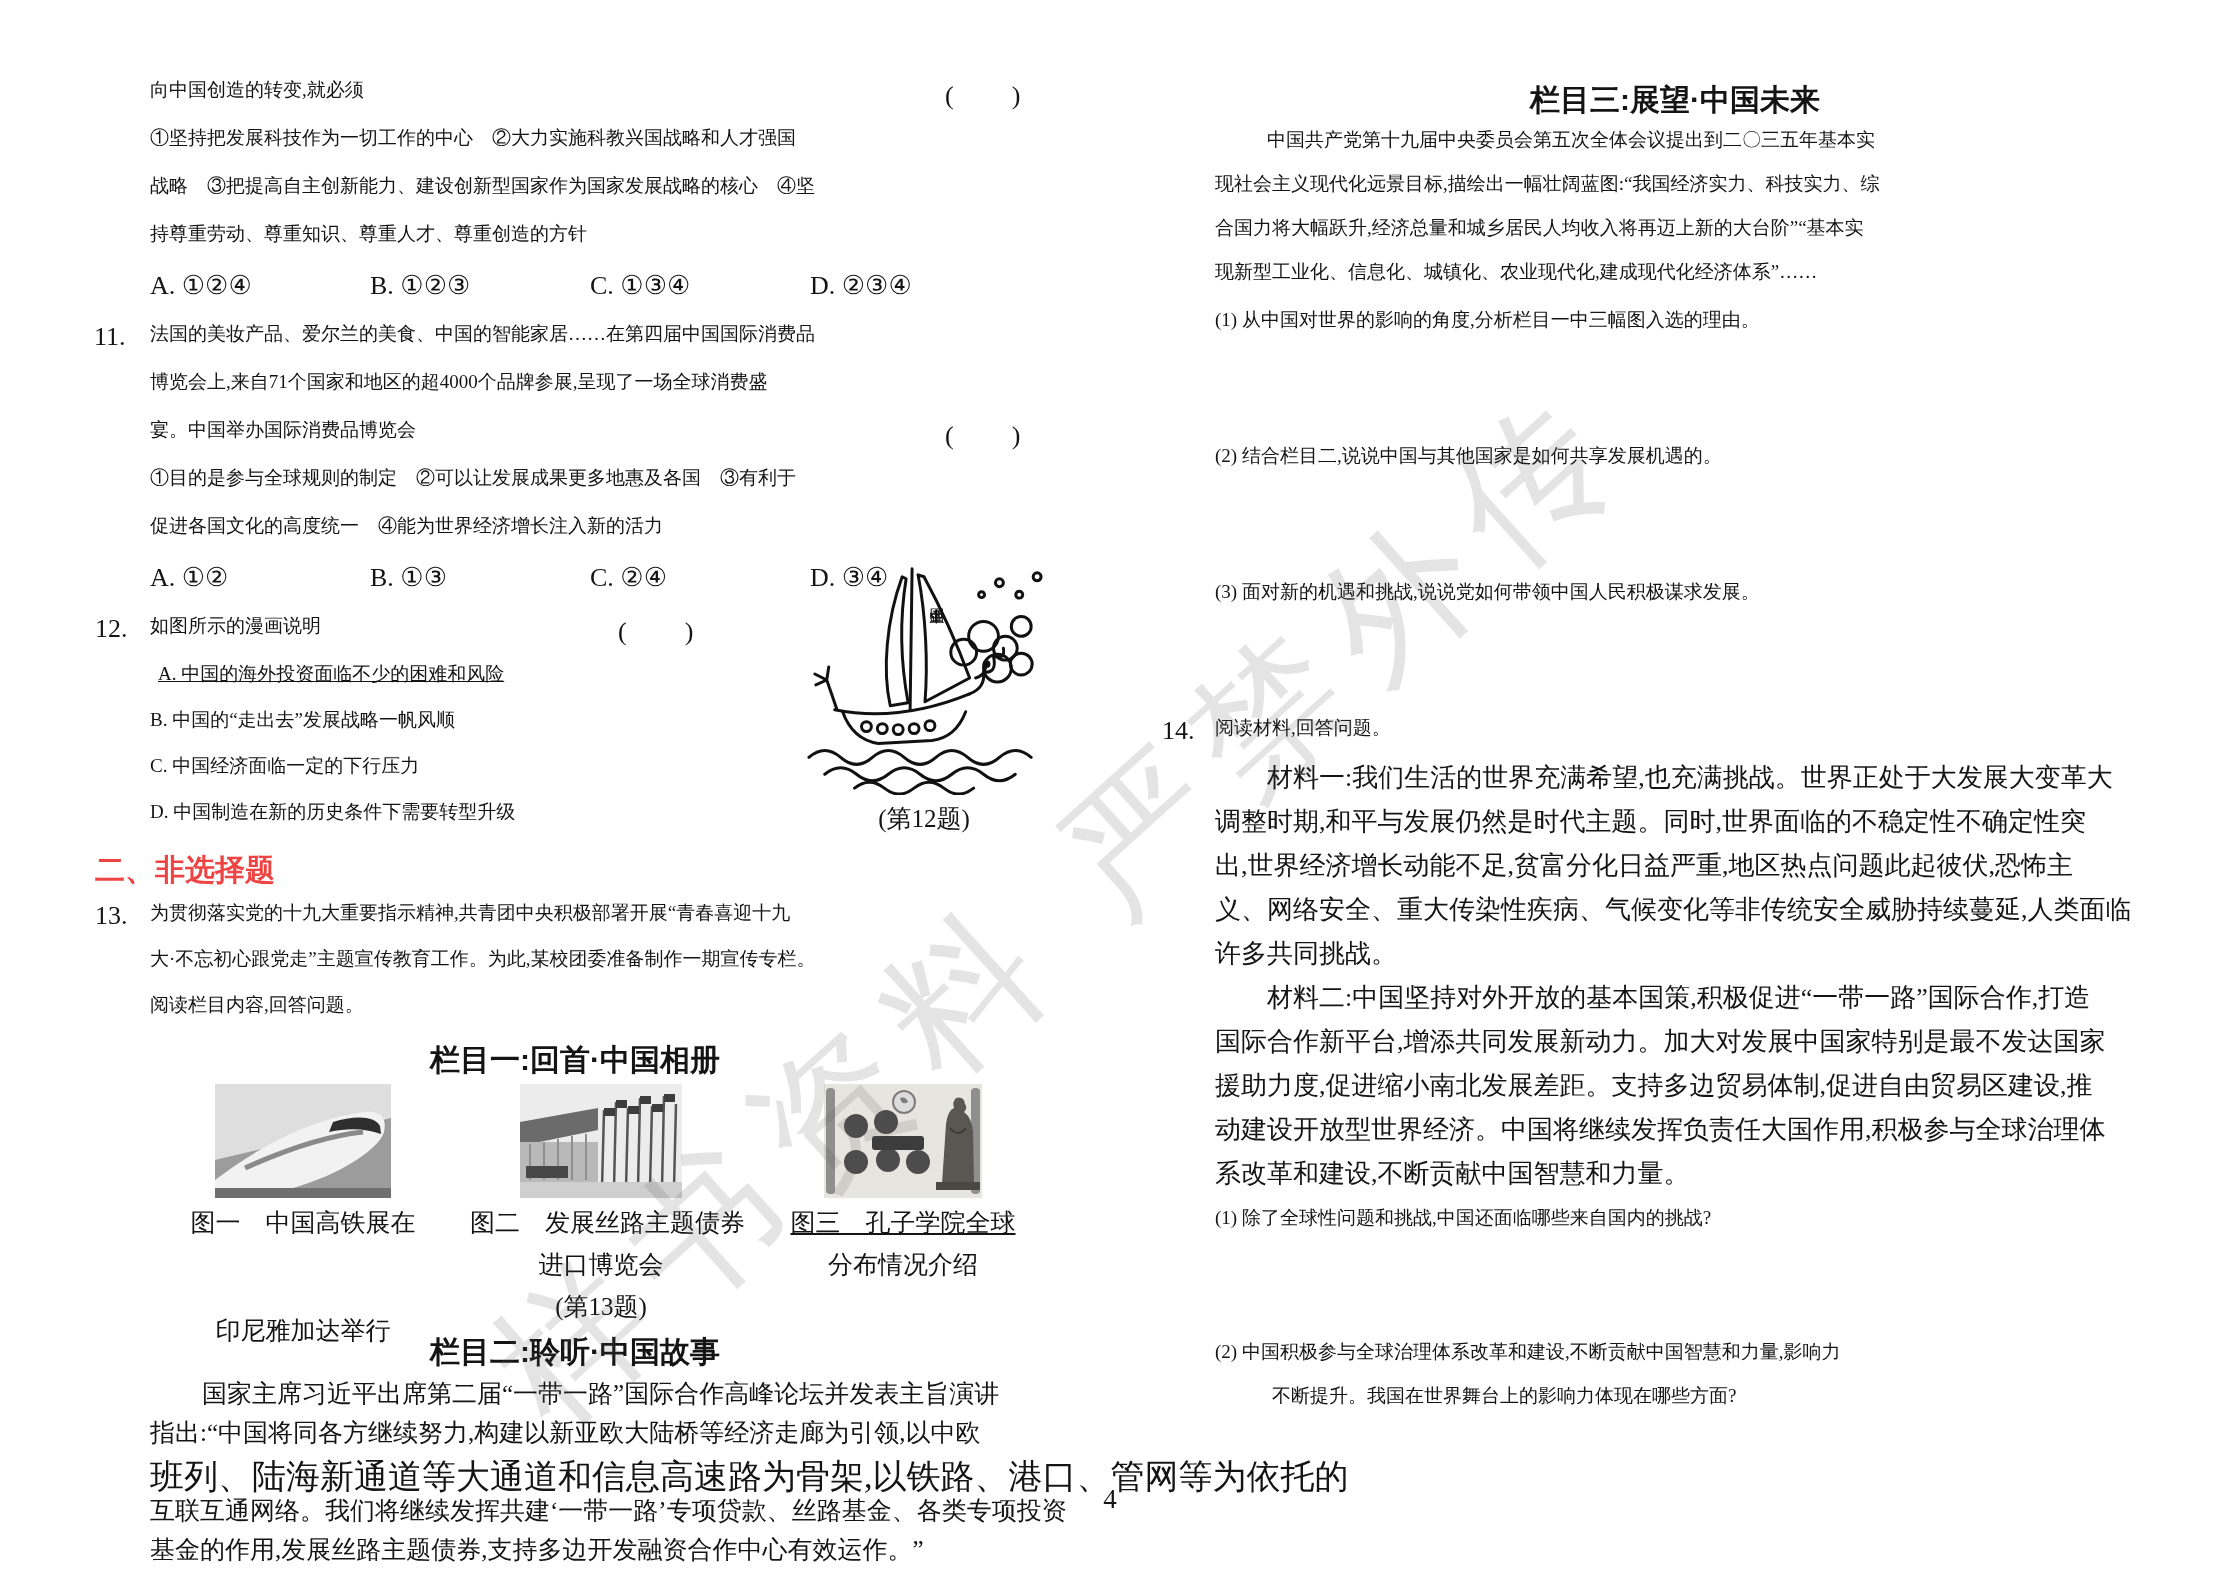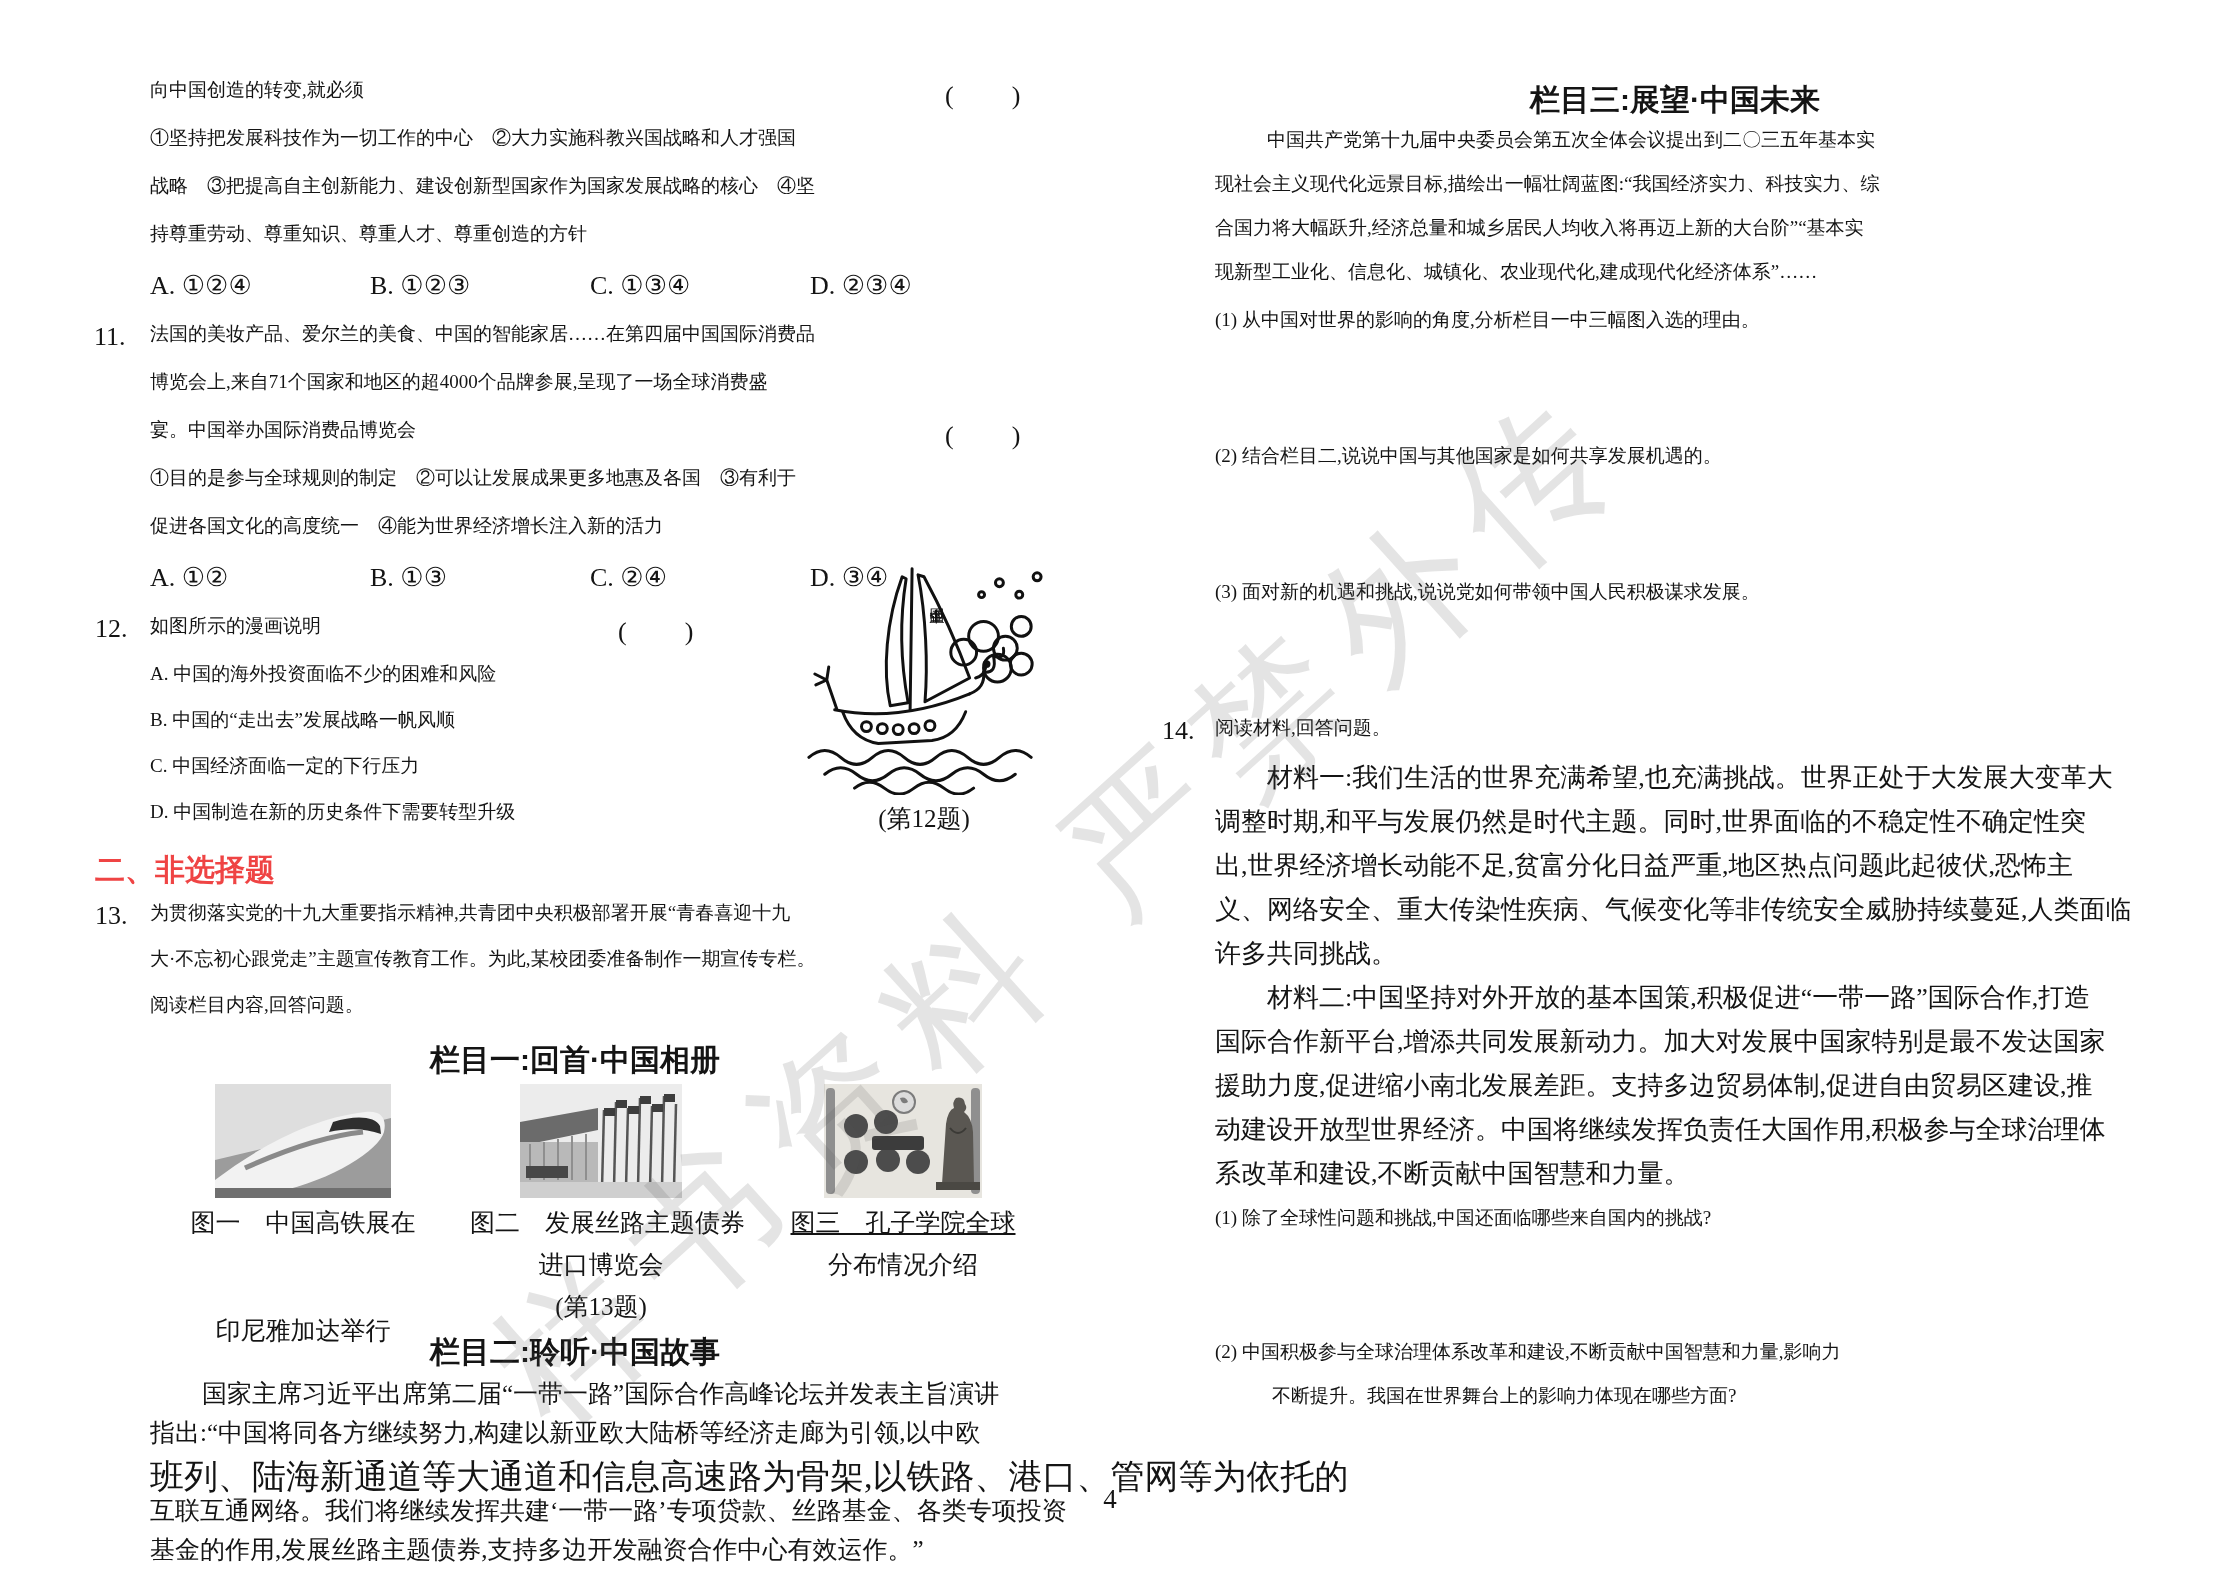--- a/index.html
+++ b/index.html
@@ -48,21 +48,21 @@
   <div class="blank" style="left:945px;top:418px;">(　　)</div>
   <div class="line" style="left:150px;top:514px;">促进各国文化的高度统一　④能为世界经济增长注入新的活力</div>
   <div class="line" style="left:150px;top:466px;">①目的是参与全球规则的制定　②可以让发展成果更多地惠及各国　③有利于</div>
   <div class="optrow" style="left:150px;top:562px;">
     <span>A. ①②</span><span>B. ①③</span><span>C. ②④</span><span>D. ③④</span>
   </div>
 
   <div class="num" style="left:95px;top:614px;">12.</div>
   <div class="line" style="left:150px;top:614px;">如图所示的漫画说明</div>
   <div class="blank" style="left:618px;top:614px;">(　　)</div>
-  <div class="line" style="left:150px;top:662px;">A. 中国的海外投资面临不少的困难和风险</div>
+  <div class="line" style="left:158px;top:662px;text-decoration:underline;">A. 中国的海外投资面临不少的困难和风险</div>
   <div class="line" style="left:150px;top:708px;">B. 中国的“走出去”发展战略一帆风顺</div>
   <div class="line" style="left:150px;top:754px;">C. 中国经济面临一定的下行压力</div>
   <div class="line" style="left:150px;top:800px;">D. 中国制造在新的历史条件下需要转型升级</div>
 
   <div style="position:absolute;left:795px;top:560px;width:258px;height:238px;">
     <svg viewBox="0 0 260 235" width="258" height="235">
       <g fill="none" stroke="#111" stroke-width="3" stroke-linecap="round" stroke-linejoin="round">
 
         <path d="M118,8 L116,150"></path>
 

